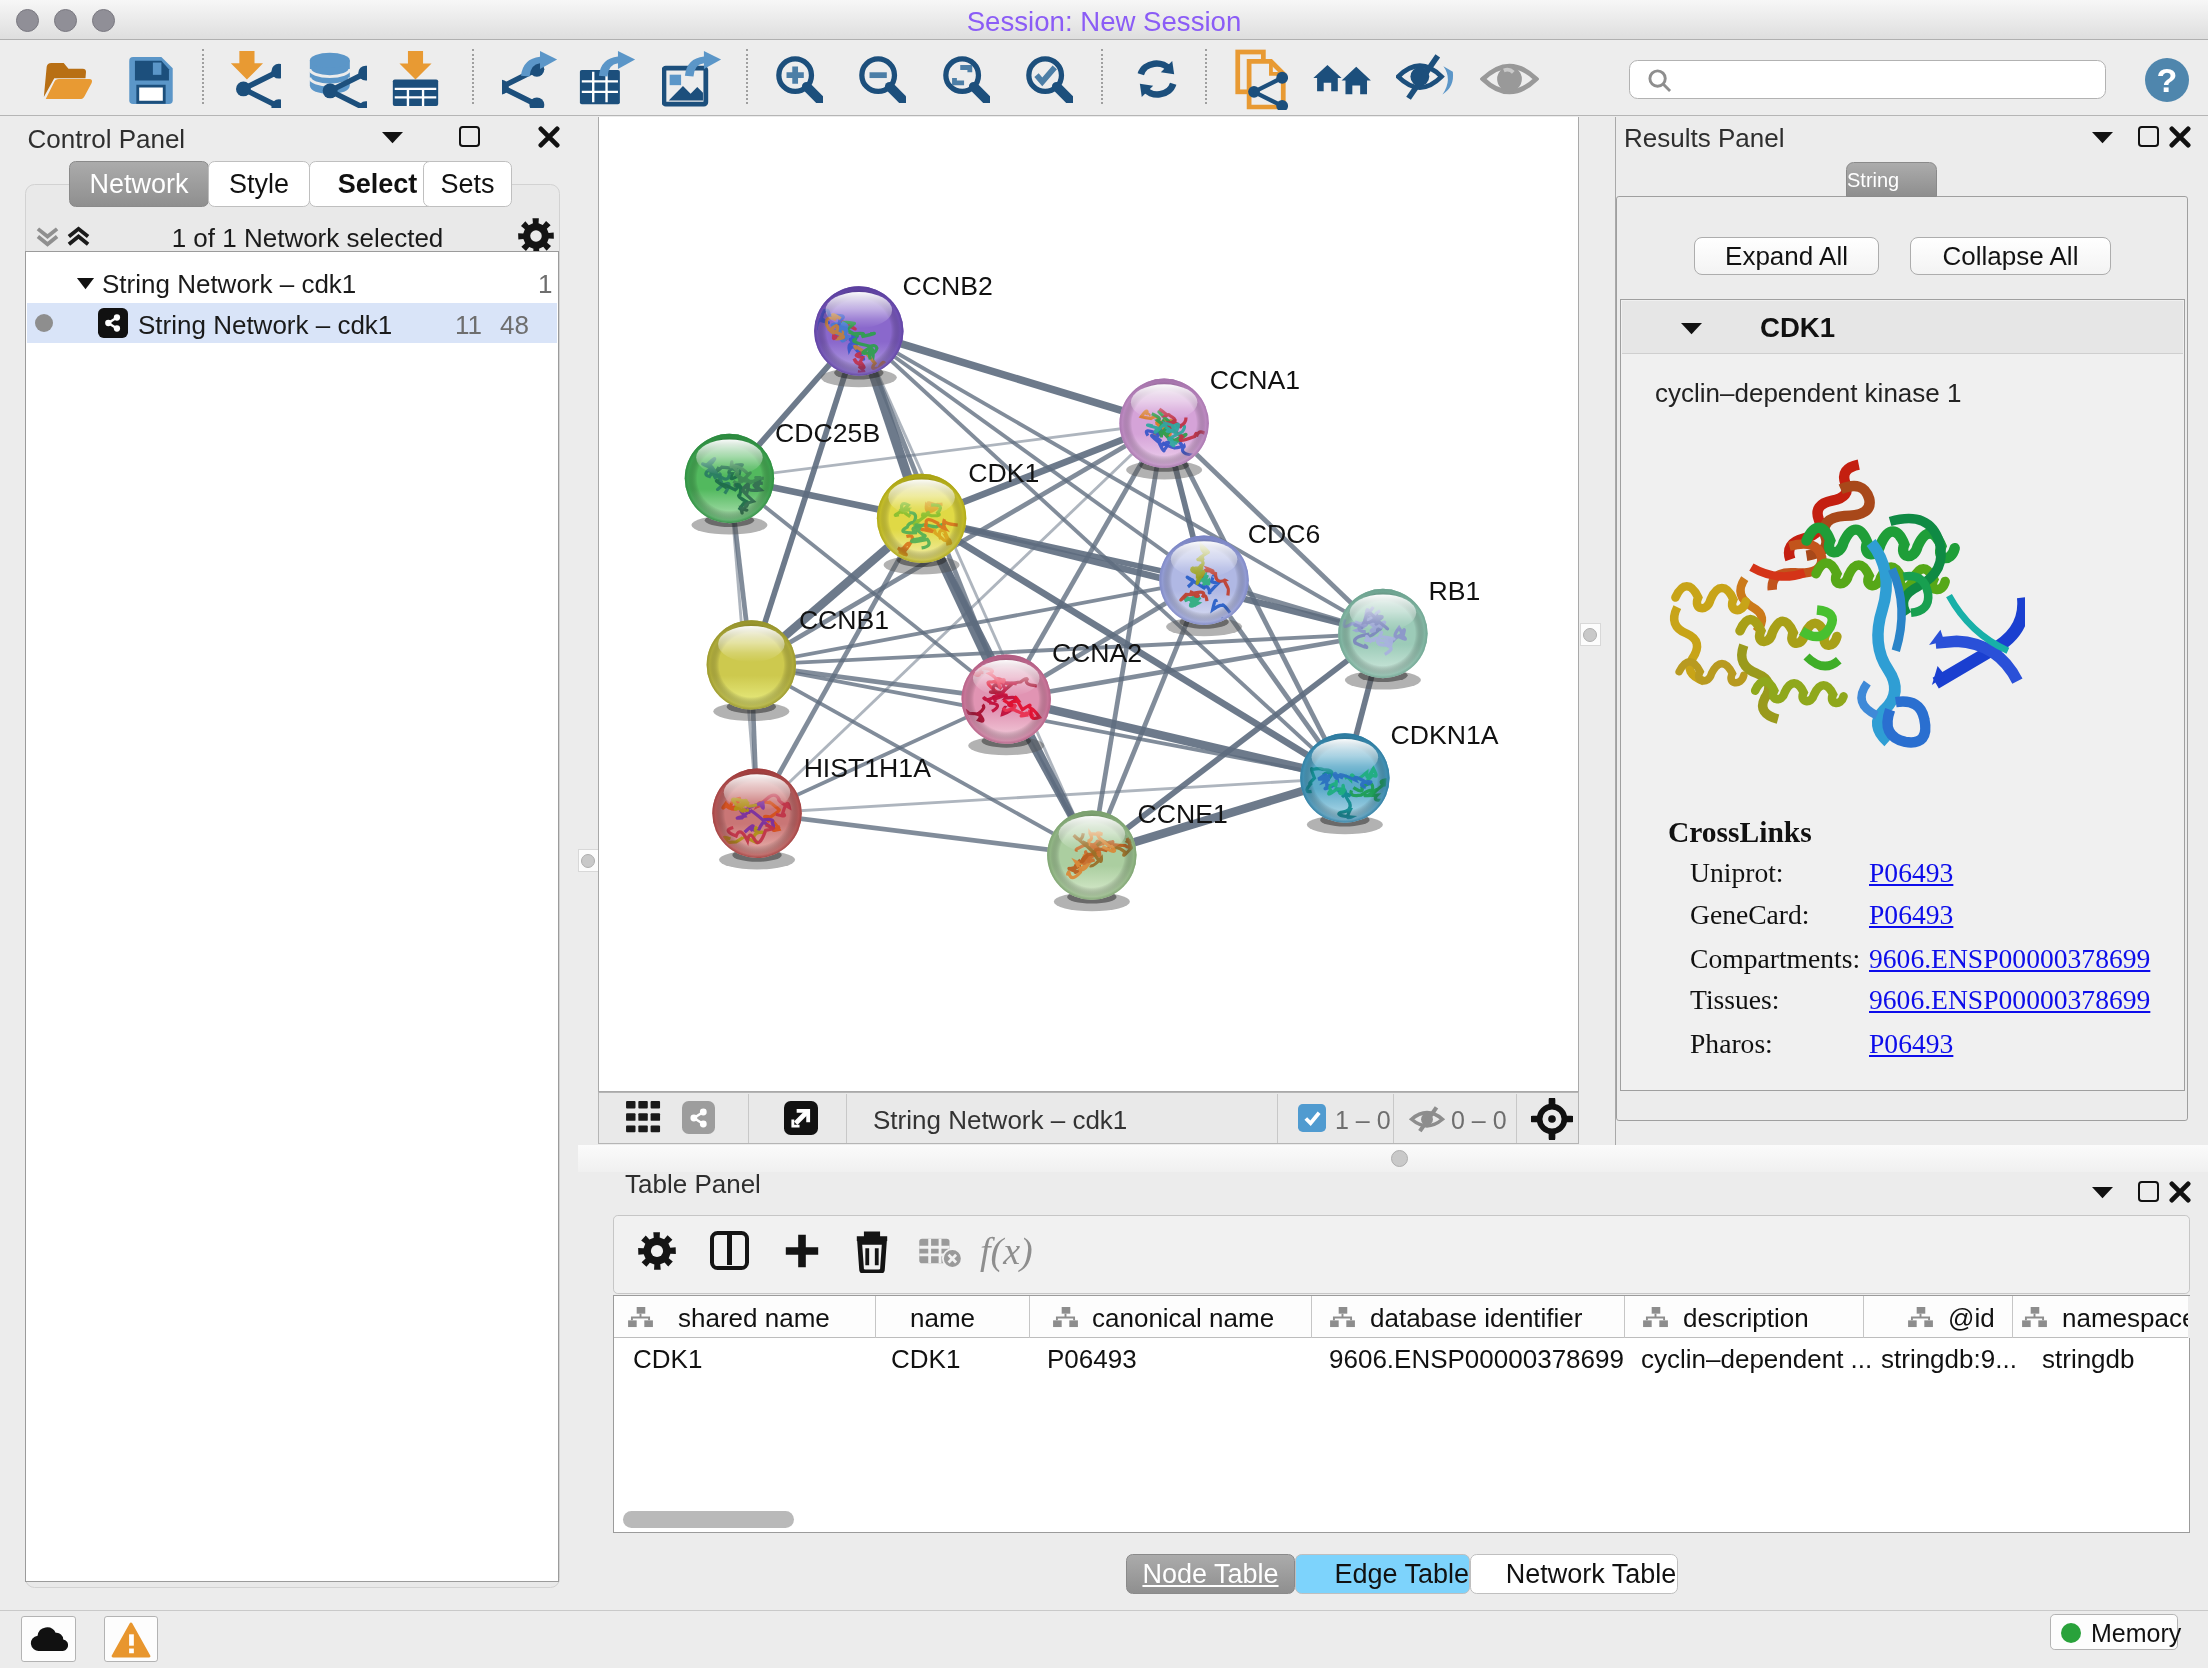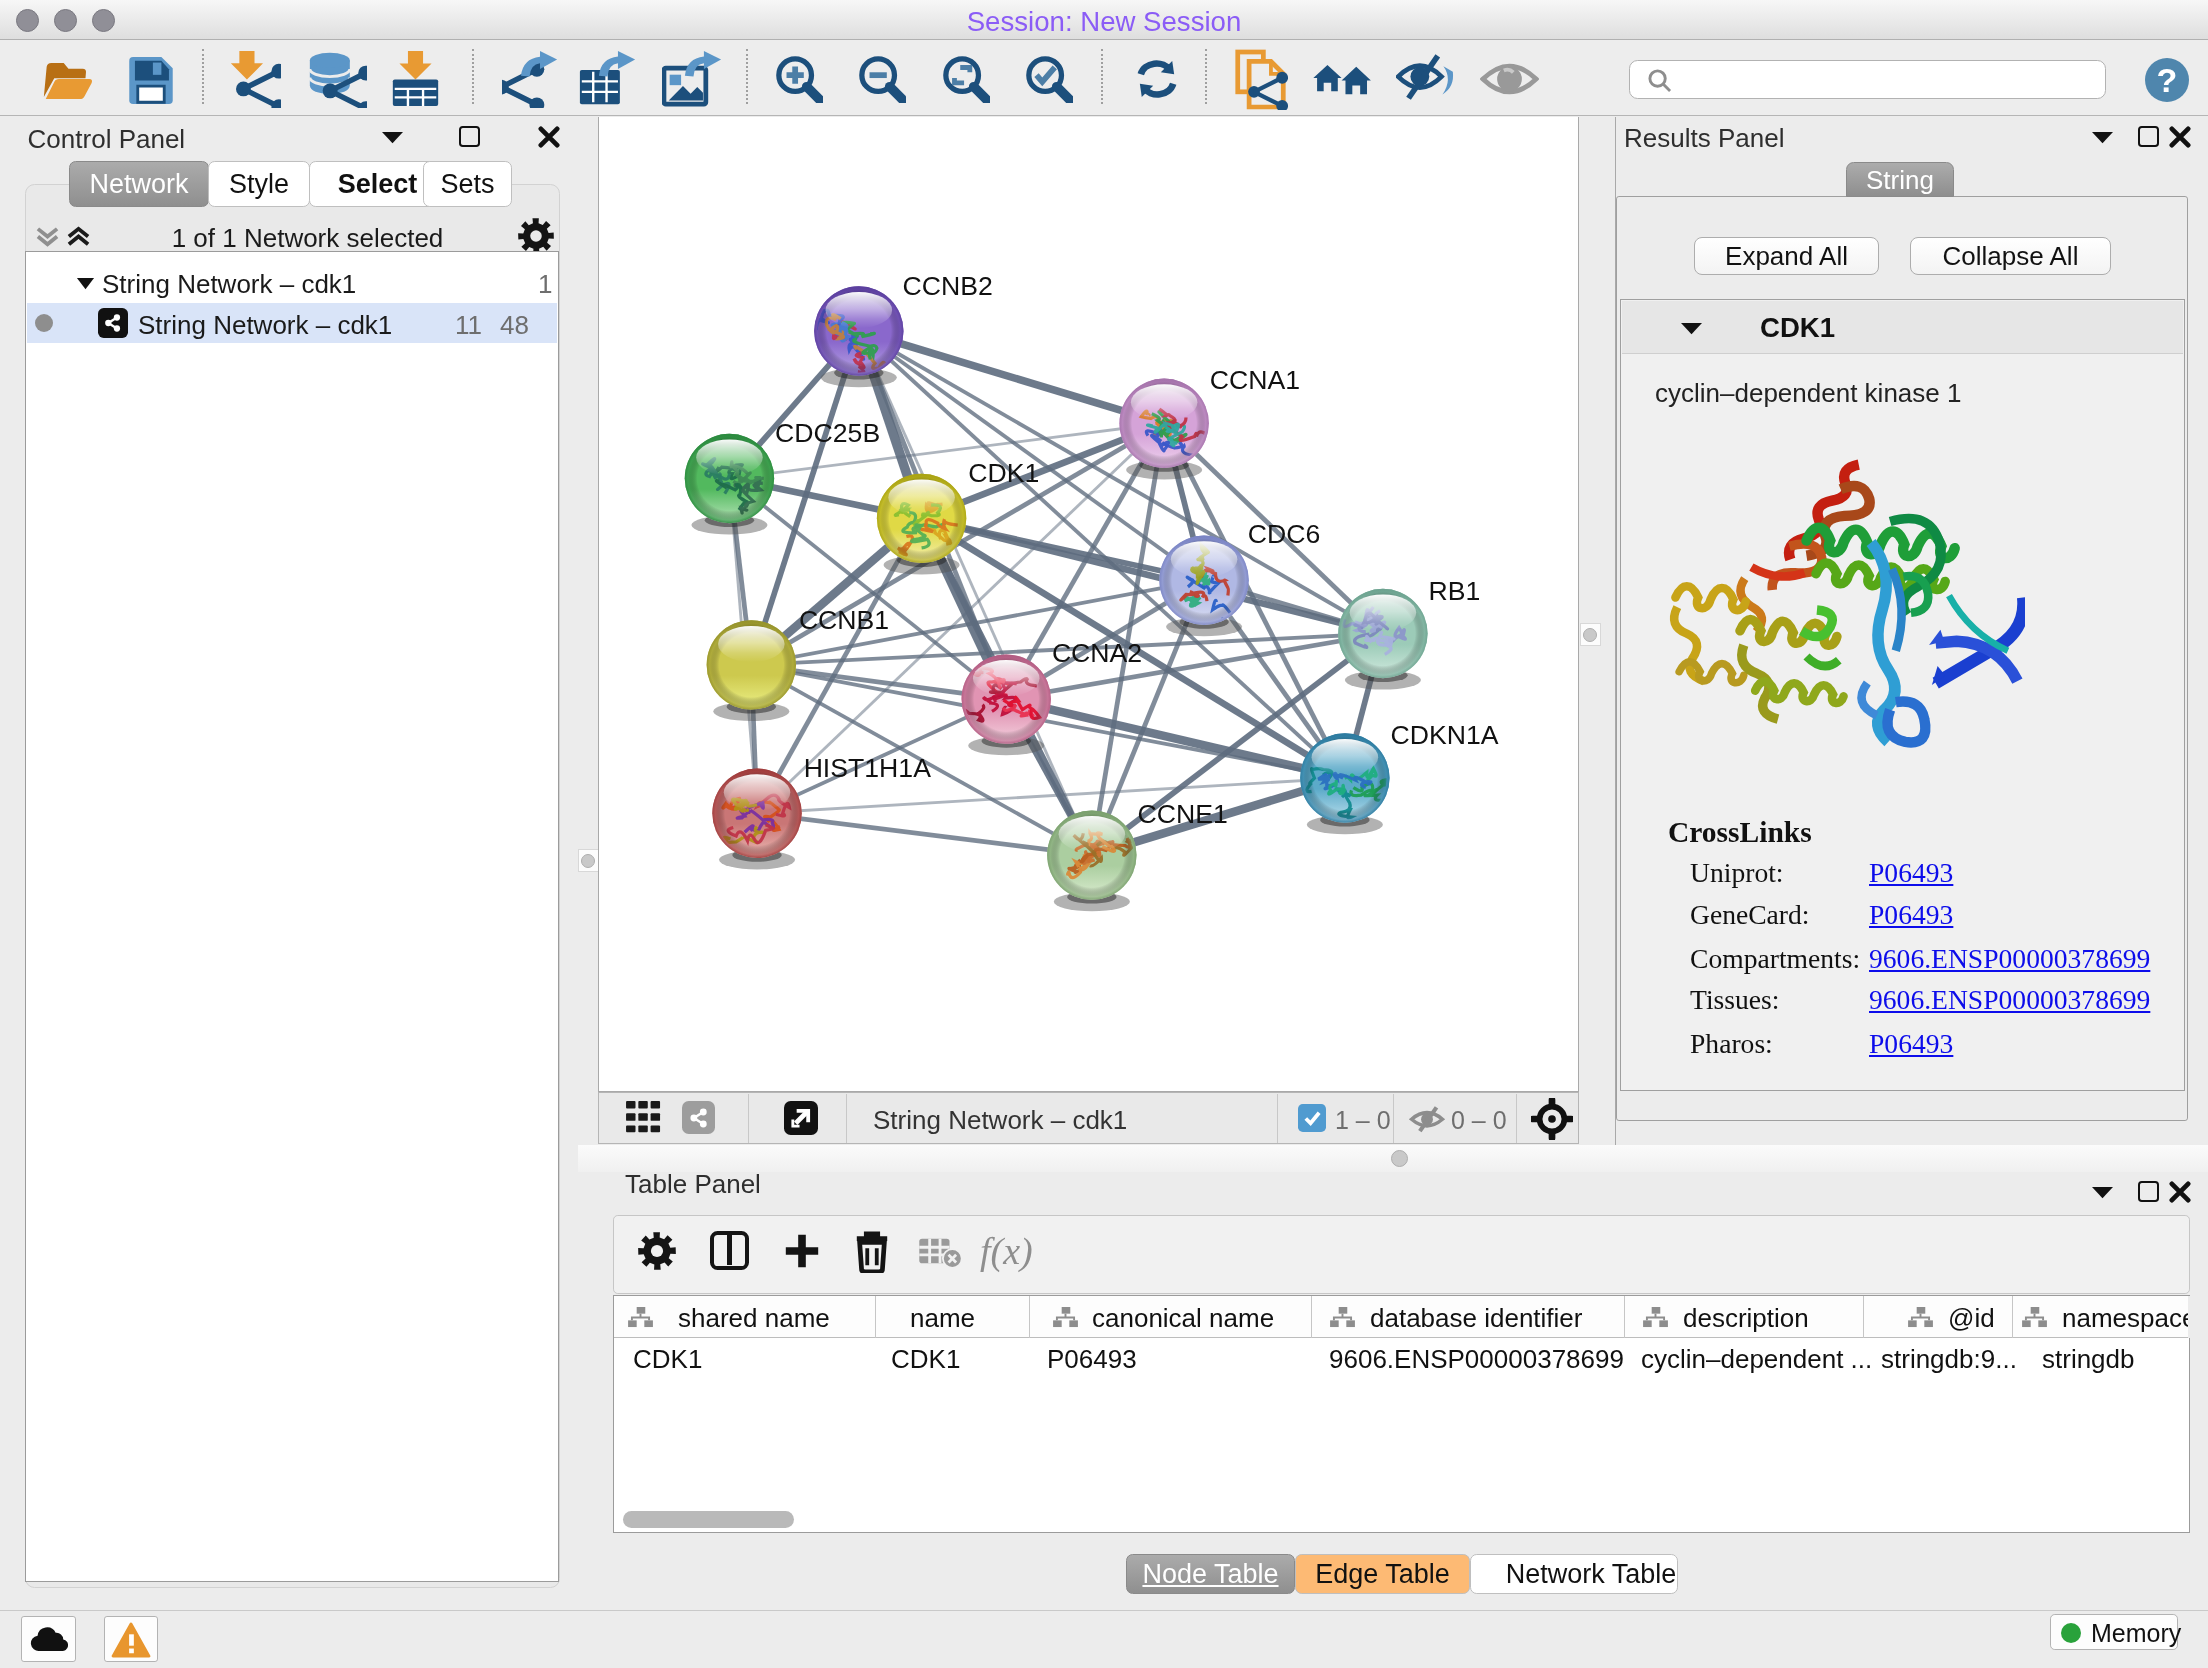--- a/index.html
+++ b/index.html
@@ -654,21 +654,21 @@
 <div class="abs" style="left:1615px;top:117px;width:1px;height:1028px;background:#a9a9a9;"></div>
 <div class="abs panel-title" style="left:1624px;top:123px;">Results Panel</div>
 <svg class="abs" style="left:2091px;top:130px;" width="23" height="14.3" viewBox="0 0 24 15">
     <path d="M1 2 h22 l-11 12 z" fill="#111"></path>
   </svg>
 <div class="abs" style="left:2138px;top:126px;width:21px;height:21px;border:2.9px solid #111;border-radius:3.8px;"></div>
 <svg class="abs" style="left:2169px;top:126px;" width="22" height="22" viewBox="0 0 23 23">
     <path d="M3 3 L20 20 M20 3 L3 20" stroke="#111" stroke-width="5" stroke-linecap="round"></path>
   </svg>
 <div class="abs" style="left:1616px;top:196px;width:572px;height:925px;background:#ececec;border:1px solid #9f9f9f;border-radius:2.9px;"></div>
-<div class="abs" style="left:1846px;top:162px;width:108px;height:35px;background:linear-gradient(#acacac,#8e8e8e);border:1px solid #8a8a8a;border-radius:7.6px 7.6px 0 0;color:#fff;font-size:26px;text-align:center;line-height:35px;">String</div>
+<div class="abs" style="left:1846px;top:162px;width:91px;height:35px;background:linear-gradient(#acacac,#8e8e8e);border:1px solid #8a8a8a;border-radius:7.6px 7.6px 0 0;color:#fff;font-size:20px;text-align:left;line-height:35px;">String</div>
 <div class="abs btn" style="left:1694px;top:237px;width:185px;height:38px;line-height:36px;">Expand All</div>
 <div class="abs btn" style="left:1910px;top:237px;width:201px;height:38px;line-height:36px;">Collapse All</div>
 <div class="abs" style="left:1620px;top:299px;width:565px;height:792px;background:#f0f0f0;border:1px solid #9f9f9f;"></div>
 <div class="abs" style="left:1622px;top:301px;width:561px;height:53px;background:#e6e6e6;border-bottom:1px solid #cfcfcf;"></div>
 <svg class="abs" style="left:1680px;top:321px;" width="23" height="14.3" viewBox="0 0 24 15">
     <path d="M1 2 h22 l-11 12 z" fill="#111"></path>
   </svg>
 <div class="abs" style="left:1760px;top:312px;font-size:27.6px;font-weight:bold;color:#111;">CDK1</div>
 <div class="abs" style="left:1655px;top:362px;font-size:26px;color:#222;margin-top:16px;">cyclin–dependent kinase 1</div>
 <svg class="abs" style="left:1664px;top:455px;" width="361" height="306" viewBox="0 0 380 322">
@@ -812,21 +812,21 @@
 <div class="abs" style="left:2188px;top:1296px;width:21px;height:42px;background:#ececec;"></div>
 <div class="abs" style="left:633px;top:1344px;font-size:26px;color:#111;">CDK1</div>
 <div class="abs" style="left:891px;top:1344px;font-size:26px;color:#111;">CDK1</div>
 <div class="abs" style="left:1047px;top:1344px;font-size:26px;color:#111;">P06493</div>
 <div class="abs" style="left:1329px;top:1344px;font-size:26px;color:#111;">9606.ENSP00000378699</div>
 <div class="abs" style="left:1641px;top:1344px;font-size:26px;color:#111;">cyclin–dependent ...</div>
 <div class="abs" style="left:1881px;top:1344px;font-size:26px;color:#111;">stringdb:9...</div>
 <div class="abs" style="left:2042px;top:1344px;font-size:26px;color:#111;">stringdb</div>
 <div class="abs" style="left:623px;top:1511px;width:171px;height:17px;background:#b9b9b9;border-radius:8.6px;"></div>
 <div class="abs" style="left:1126px;top:1554px;width:169px;height:40px;background:linear-gradient(#ababab,#8f8f8f);color:#fff;border:1px solid #8a8a8a;font-size:27px;text-align:center;line-height:38px;border-radius:6.7px;text-decoration:underline;">Node Table</div>
-<div class="abs" style="left:1295px;top:1554px;width:175px;height:40px;background:#fdba74;color:#111;border:1px solid #bfbfbf;font-size:27px;text-align:center;line-height:38px;border-radius:6.7px;">Edge Table</div>
+<div class="abs" style="left:1295px;top:1554px;width:175px;height:40px;background:#7dd3fc;color:#111;border:1px solid #bfbfbf;font-size:27px;text-align:right;line-height:38px;border-radius:6.7px;">Edge Table</div>
 <div class="abs" style="left:1470px;top:1554px;width:208px;height:40px;background:#fff;color:#111;border:1px solid #bfbfbf;font-size:27px;text-align:center;line-height:38px;border-radius:6.7px;padding-left:34px;">Network Table</div>
 <div class="abs" style="left:0;top:1610px;width:2208px;height:58px;background:#ececec;border-top:1px solid #c9c9c9;"></div>
 <div class="abs" style="left:21px;top:1616px;width:55px;height:46px;background:#fdfdfd;border:1px solid #b3b3b3;border-radius:2.9px;"></div>
 <svg class="abs" style="left:29.5px;top:1627px;" width="38" height="25" viewBox="0 0 40 26">
     <path d="M10 25 a8 8 0 0 1 -2 -16 a10 10 0 0 1 19 -3 a7 7 0 0 1 8 7 a6 6 0 0 1 -2 12 z" fill="#111"></path>
   </svg>
 <div class="abs" style="left:104px;top:1616px;width:54px;height:46px;background:#fdfdfd;border:1px solid #b3b3b3;border-radius:2.9px;"></div>
 <svg class="abs" style="left:111px;top:1622px;" width="40" height="36" viewBox="0 0 42 38">
     <path d="M21 2 L40 36 H2 z" fill="#e8962e" stroke="#e8962e" stroke-linejoin="round" stroke-width="3"></path>
     <rect x="19" y="13" width="5" height="12" fill="#fff"></rect>

